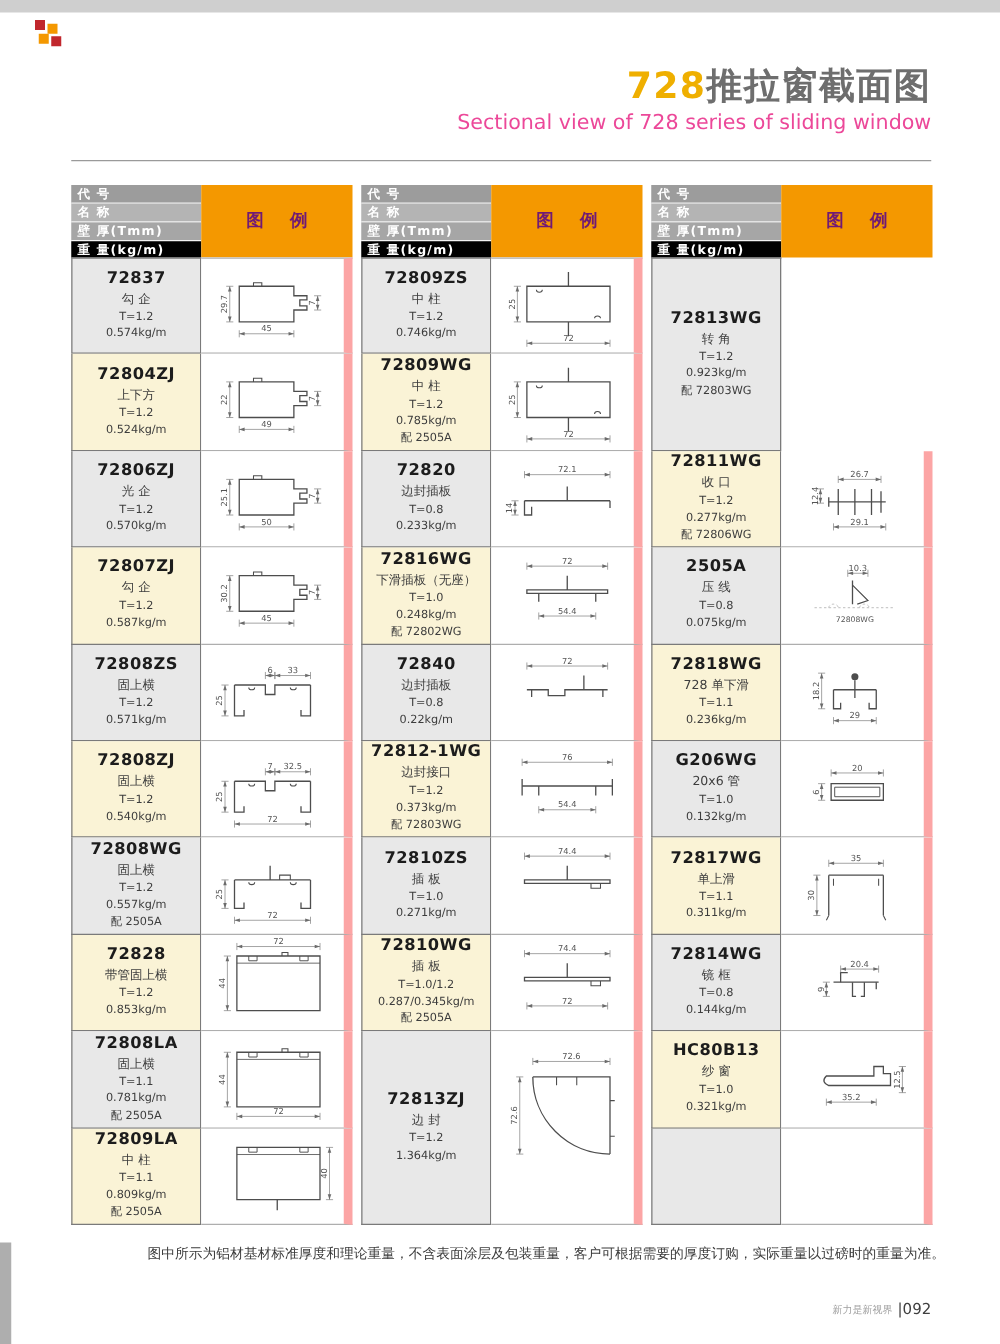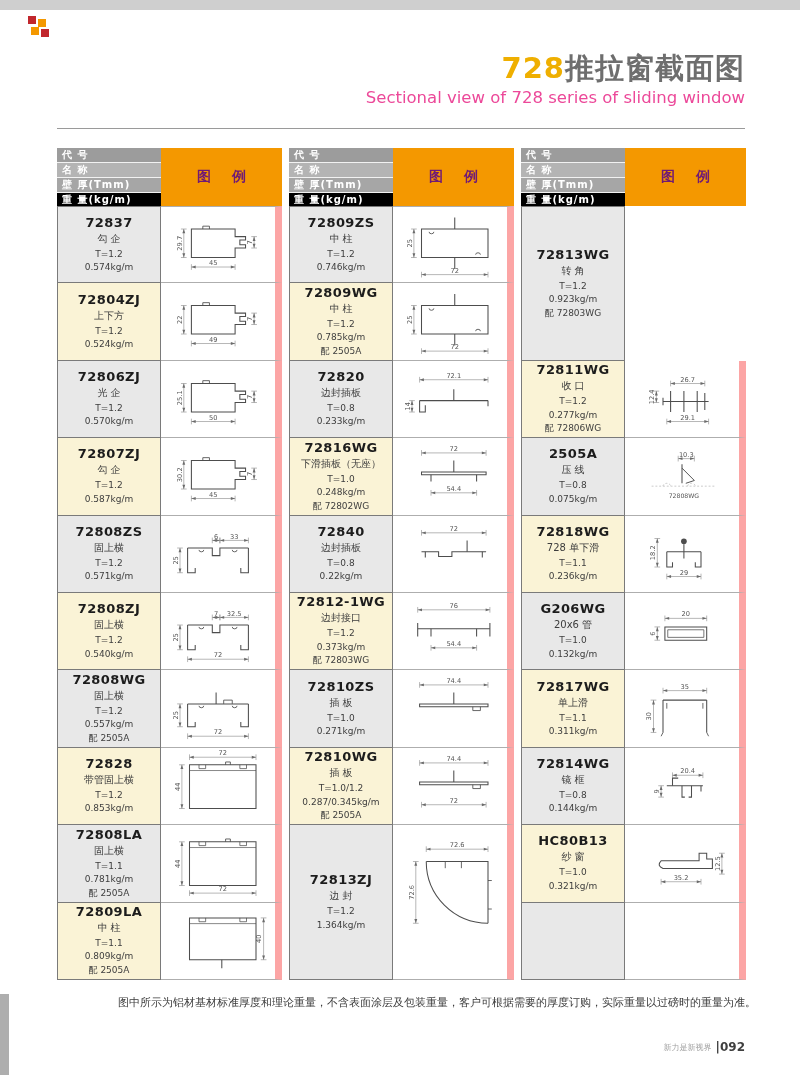--- a/index.html
+++ b/index.html
@@ -50,21 +50,21 @@
   .cdia{flex:1;position:relative;background:#fff;border-bottom:1px solid #aeaeae;border-right:7px solid #fca5a5}
   .cdia.first{border-top:1px solid #aeaeae}
   .cdia svg{position:absolute;inset:0;width:100%;height:100%}
   svg text{font-family:"DejaVu Sans","Liberation Sans",sans-serif}
 
   
   .footnote{position:absolute;left:67px;width:689px;top:985px;text-align:right;font-size:11px;color:#3b3b3b}
   .leftstrip{position:absolute;left:0;top:984px;width:9px;height:91px;background:#aeaeae}
   .brandline{position:absolute;right:55px;top:1030px;display:flex;align-items:center;gap:4px}
   .brand{font-size:8px;color:#a0a0a0}
-  .pageno{font-size:12px;font-weight:bold;color:#3f3f3f}
+  .pageno{font-size:12px;font-weight:normal;color:#3f3f3f}
 </style>
 </head>
 <body>
 
 <div class="page">
 
   <div class="deco">
     <span class="sq a"></span>
     <span class="sq b"></span>
     <span class="sq c"></span>

